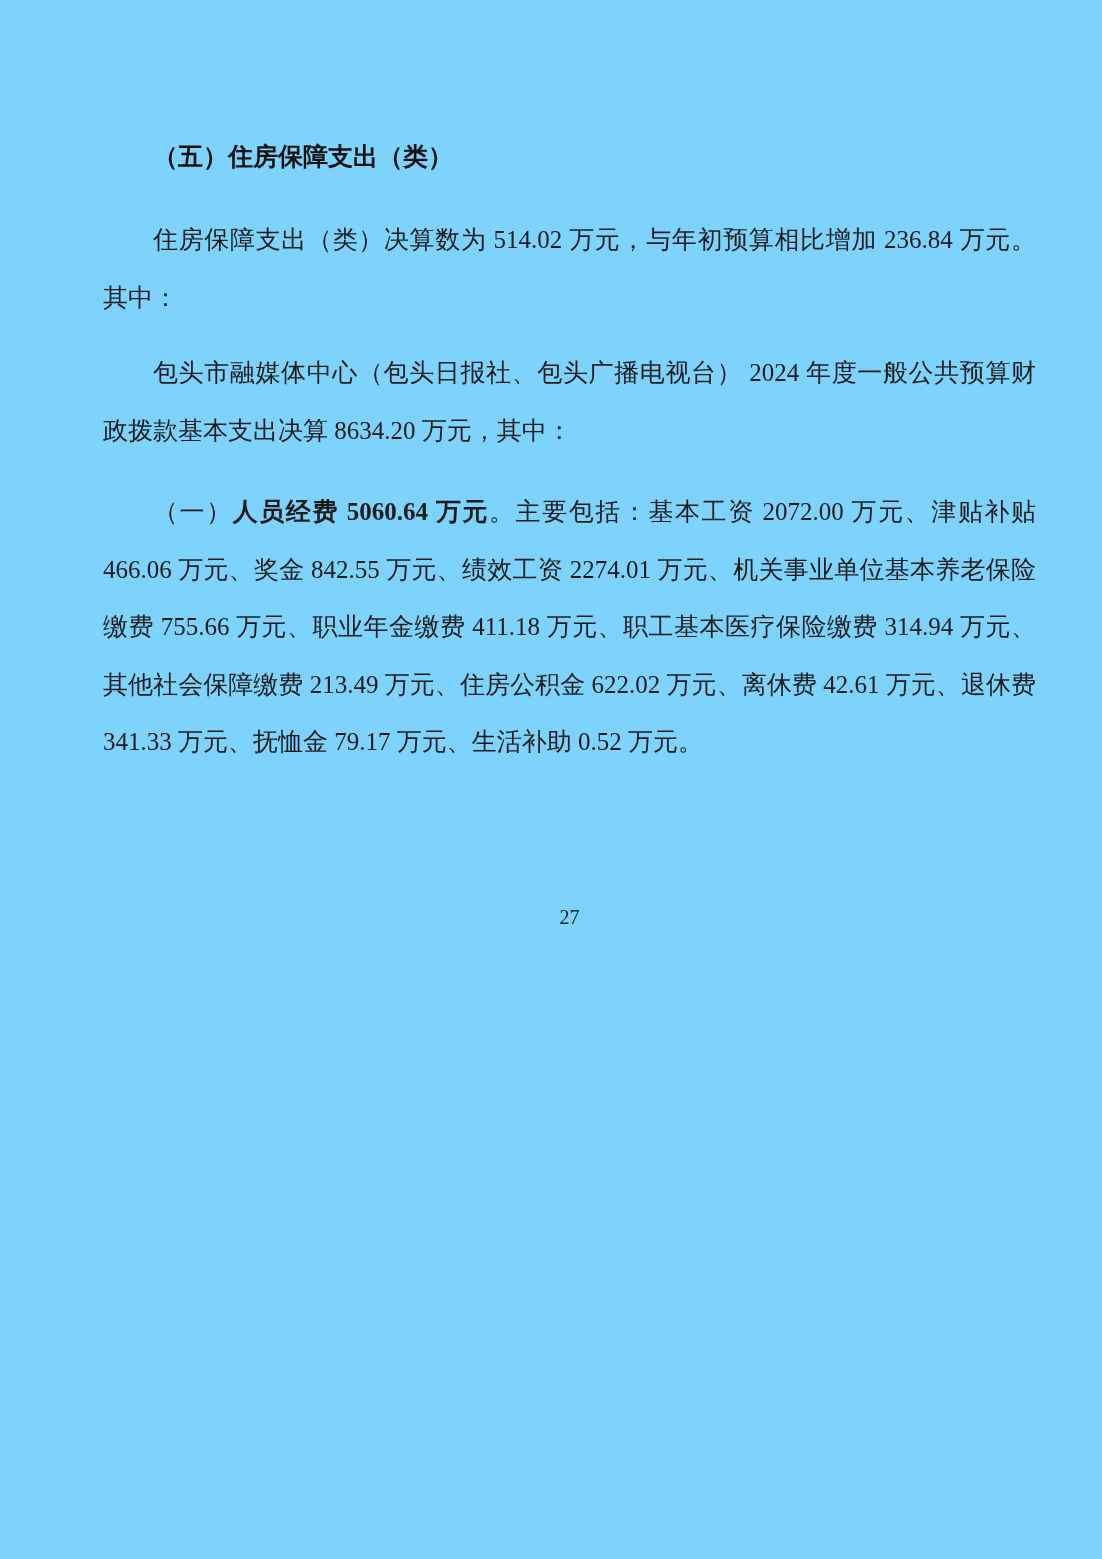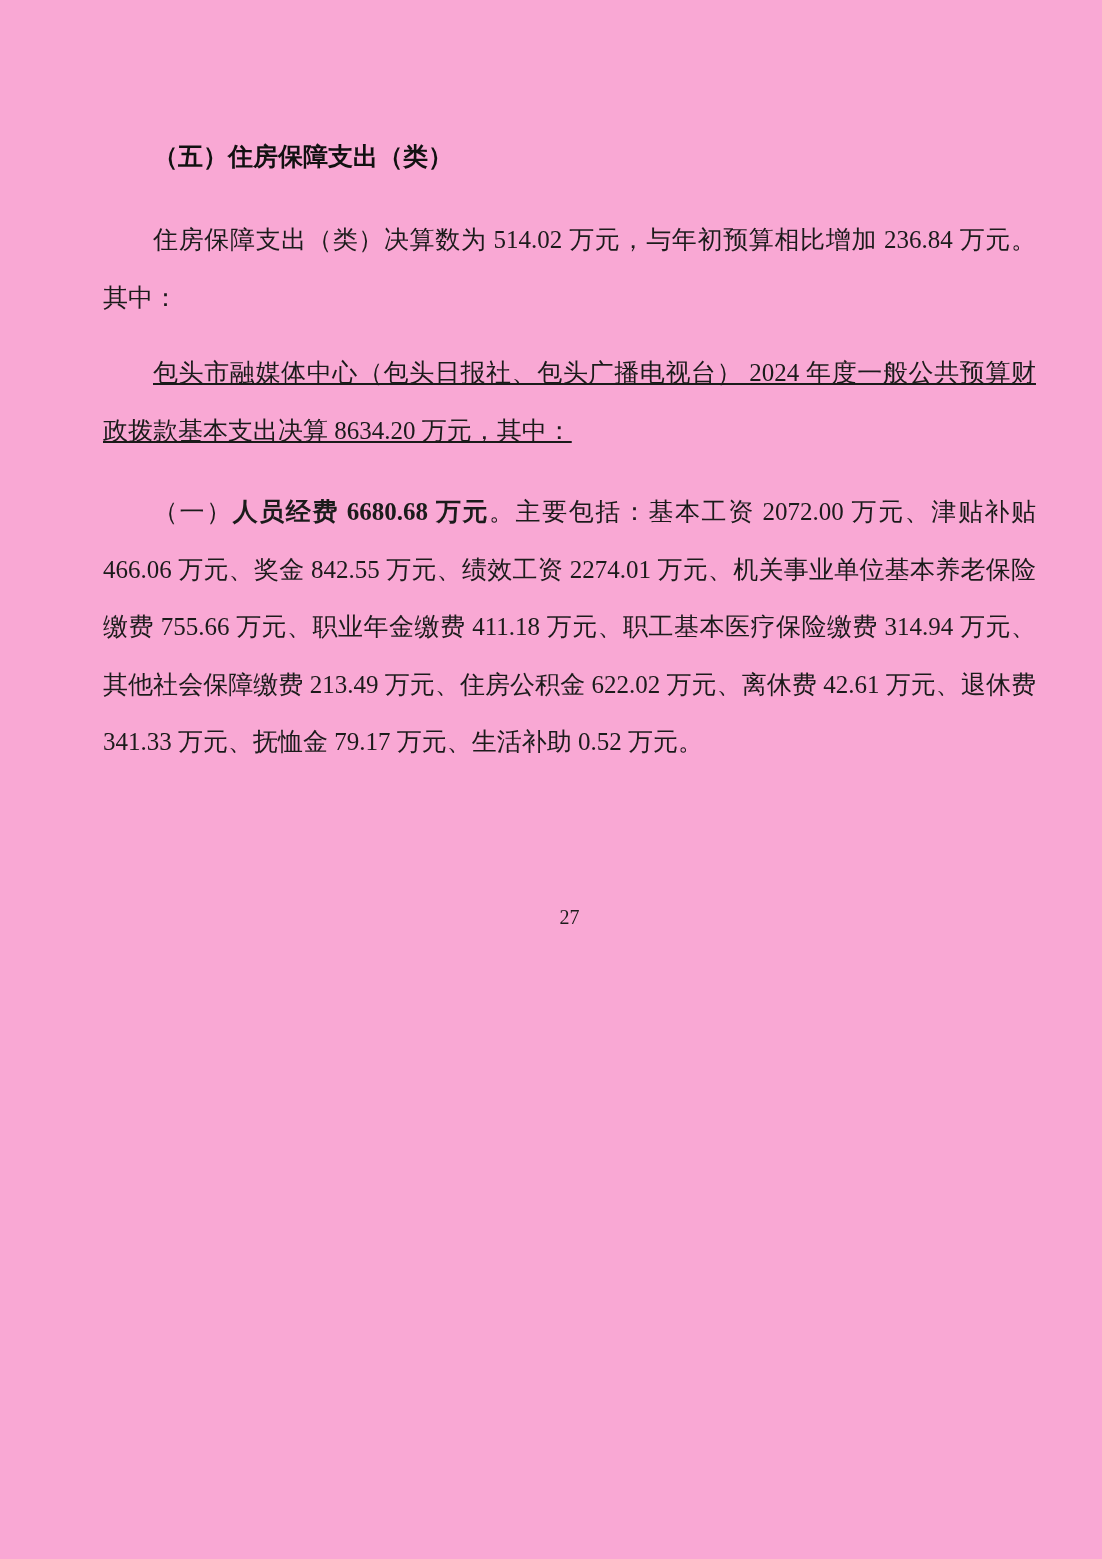--- a/index.html
+++ b/index.html
@@ -5,21 +5,21 @@
   html, body {
     margin: 0;
     padding: 0;
     background: #ffffff;
   }
   .page {
     position: relative;
     width: 1102px;
     height: 1559px;
     margin: 0 auto;
-    background: #f9a8d4;
+    background: #7dd3fc;
     color: #1b1b1b;
     box-sizing: border-box;
     padding: 128px 66px 0 103px;
     overflow: hidden;
     font-family: "Liberation Serif", "DejaVu Serif", serif;
   }
   .heading {
     font-family: "Liberation Sans", "DejaVu Sans", sans-serif;
     font-weight: bold;
     font-size: 25px;
@@ -32,21 +32,21 @@
   .heading.sub { margin-bottom: 26px; }
   .heading.main { margin-bottom: 29px; }
   p.body {
     font-size: 25px;
     line-height: 57.5px;
     margin: 0 0 18px 0;
     text-indent: 2em;
     text-align: justify;
     color: #1b1b1b;
   }
-  p.body.mb-24 { margin-bottom: 24px; text-decoration: underline; }
+  p.body.mb-24 { margin-bottom: 24px; }
   p.body.mb-22 { margin-bottom: 22px; }
   .b { font-weight: bold; }
   .page-number {
     margin-top: 132px;
     text-align: center;
     font-size: 20px;
     line-height: 28px;
     color: #1b1b1b;
     font-family: "Liberation Serif", "DejaVu Serif", serif;
   }
@@ -57,18 +57,18 @@
 <div class="page">
 
   <h2 class="heading sub">（五）住房保障支出（类）</h2>
 
   <p class="body"><span>住房保障支出（类）决算数为 514.02 万元，与年初预算相比增加 236.84 万元。其中：</span></p>
 
 
 
   <p class="body mb-24"><span>包头市融媒体中心（包头日报社、包头广播电视台） 2024 年度一般公共预算财政拨款基本支出决算 8634.20 万元，其中：</span></p>
 
-  <p class="body mb-22"><span>（一）</span><span class="b">人员经费 6680.68 万元</span><span>。主要包括：基本工资 2072.00 万元、津贴补贴 466.06 万元、奖金 842.55 万元、绩效工资 2274.01 万元、机关事业单位基本养老保险缴费 755.66 万元、职业年金缴费 411.18 万元、职工基本医疗保险缴费 314.94 万元、其他社会保障缴费 213.49 万元、住房公积金 622.02 万元、离休费 42.61 万元、退休费 341.33 万元、抚恤金 79.17 万元、生活补助 0.52 万元。</span></p>
+  <p class="body mb-22"><span>（一）</span><span class="b">人员经费 5060.64 万元</span><span>。主要包括：基本工资 2072.00 万元、津贴补贴 466.06 万元、奖金 842.55 万元、绩效工资 2274.01 万元、机关事业单位基本养老保险缴费 755.66 万元、职业年金缴费 411.18 万元、职工基本医疗保险缴费 314.94 万元、其他社会保障缴费 213.49 万元、住房公积金 622.02 万元、离休费 42.61 万元、退休费 341.33 万元、抚恤金 79.17 万元、生活补助 0.52 万元。</span></p>
 
 
   <div class="page-number">27</div>
 
 </div>
 
 </body></html>

